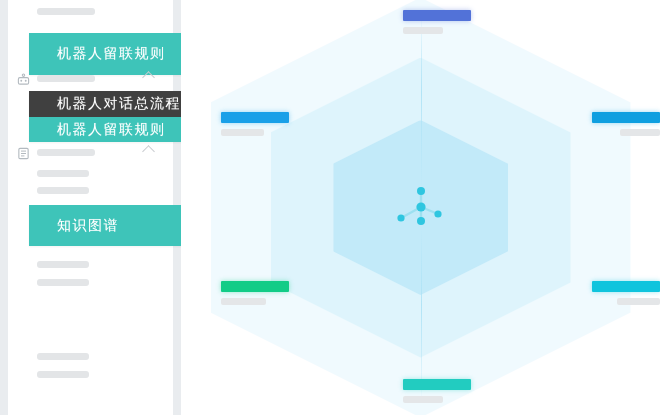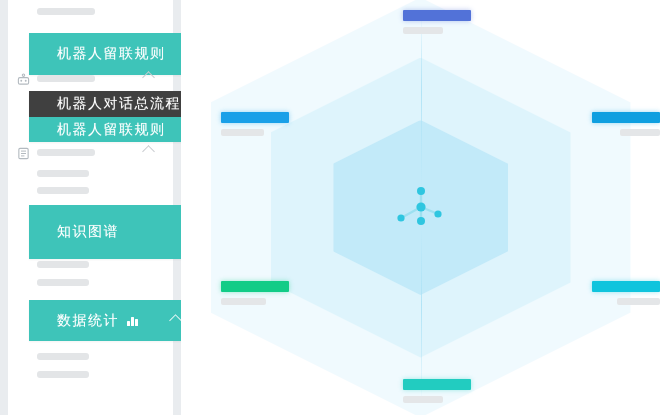--- a/index.html
+++ b/index.html
@@ -171,34 +171,25 @@
         <span class="sb-icon" style="left: 9px; top: 146px;"><svg viewBox="0 0 14 14" width="13" height="13">
             <rect x="2" y="1.5" width="10" height="11" rx="1.2" fill="none" stroke="#9aa3ab" stroke-width="1.2"></rect>
             <line x1="4.3" y1="4.4" x2="9.7" y2="4.4" stroke="#9aa3ab" stroke-width="1.1"></line>
             <line x1="4.3" y1="7" x2="9.7" y2="7" stroke="#9aa3ab" stroke-width="1.1"></line>
             <line x1="4.3" y1="9.6" x2="8" y2="9.6" stroke="#9aa3ab" stroke-width="1.1"></line>
           </svg></span>
         <div class="sk" style="left: 29px; top: 149px; width: 58px;"></div>
         <div class="chev" style="left: 136px; top: 147px;"></div>
         <div class="sk" style="left: 29px; top: 170px; width: 52px;"></div>
         <div class="sk" style="left: 29px; top: 187px; width: 52px;"></div>
-        <div class="hl" style="left: -6px; top: 205px; width: 170px; height: 54px; background: rgb(62, 196, 185);">
+        <div class="hl" style="left: -6px; top: 205px; width: 170px; height: 41px; background: rgb(62, 196, 185);">
           <span>知识图谱</span>
         </div>
         <div class="sk" style="left: 29px; top: 261px; width: 52px;"></div>
         <div class="sk" style="left: 29px; top: 279px; width: 52px;"></div>
-        <div class="hl" style="left: -6px; top: 300px; width: 170px; height: 41px; background: rgb(62, 196, 185);">
-          <span>数据统计</span>
-          <span class="bar-icon">
-            <i style="height:5px"></i>
-            <i style="height:9px"></i>
-            <i style="height:7px"></i>
-          </span>
-          <div class="chev white" style="left: 142px; top: 15.5px;"></div>
-        </div>
         <div class="sk" style="left: 29px; top: 353px; width: 52px;"></div>
         <div class="sk" style="left: 29px; top: 371px; width: 52px;"></div>
       </div>
   </nav>
 
   <section class="main">
 
     <div class="hex-wrap">
       <div class="hex h1"></div>
       <div class="hex h2"></div>

